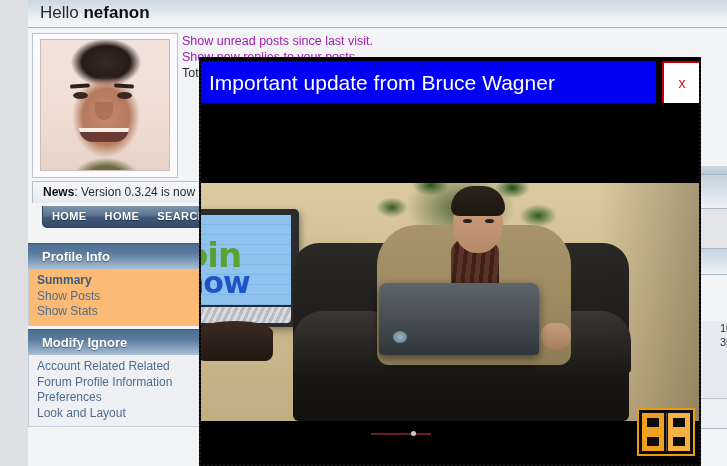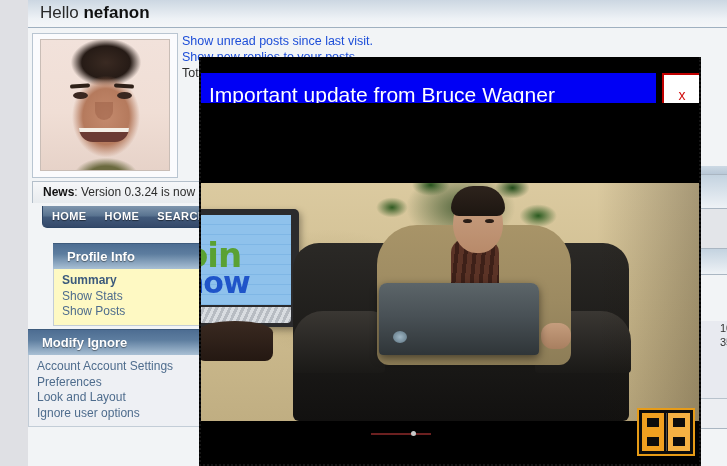--- a/index.html
+++ b/index.html
@@ -74,21 +74,21 @@
             border-radius: 0 0 9px 9px; background: rgba(150,92,66,.45); }
   .f-mouth { position:absolute; left: 38px; top: 88px; width: 50px; height: 14px;
              border-radius: 0 0 26px 26px; background:#6b3b33;
              box-shadow: inset 0 4px 0 #f4efe6; }
 
   .msg-col {
     position: absolute; left: 182px; top: 33px;
     width: 400px;
   }
   .msg-line {
-    font-size: 12.5px; color: #1d4ed8;
+    font-size: 12.5px; color: #a21caf;
     line-height: 16px; white-space: nowrap;
   }
   .msg-line.dark { color: #2b2b2b; }
 
   .news-bar {
     position: absolute; left: 32px; top: 181px;
     width: 680px; height: 22px;
     background: linear-gradient(#f6f7f9, #e8ebee);
     border: 1px solid #b4bfca;
     border-bottom: none;
@@ -119,34 +119,34 @@
   .panel-head {
     height: 26px;
     background: linear-gradient(#4d6d92 0%, #5d7d9f 40%, #a9c0d4 100%);
     border-top: 1px solid #3e5b7c;
     color: #ffffff; font-size: 13px; font-weight: bold;
     line-height: 25px; padding-left: 14px;
     text-shadow: 0 1px 1px rgba(0,0,0,.45);
     white-space: nowrap; overflow: hidden;
   }
   .panel-body {
-    background: #fef9c3;
+    background: #fdba74;
     border: 1px solid #c3cdd7;
     border-top: none;
     padding: 4px 0 5px 8px;
   }
   .panel-body.alt { background: #eef0f4; }
   .panel-link {
     display: block;
     font-size: 12px; color: #4e6c8d;
     line-height: 15.5px; white-space: nowrap;
   }
   .panel-link.strong { font-weight: bold; color: #3c5a7c; }
 
-  #panel-profile { top: 243px; padding-left: 25px; }
+  #panel-profile { top: 243px; }
   #panel-modify  { top: 329px; }
 
   
   .right-col { position: absolute; right: 0; top: 166px; width: 27px; }
   .r-strip { width: 27px; border-bottom: 1px solid #aab6c2; }
   .r-strip.head { height: 9px; background: linear-gradient(#cdd9e4, #b9c8d7); }
   .r-strip.grad { height: 34px; background: linear-gradient(#c4d3e0, #eef2f6); }
   .r-strip.flat { height: 40px; background: #e3e5e9; }
   .r-strip.grad2 { height: 26px; background: linear-gradient(#c4d3e0, #eef2f6); }
   .r-strip.pale { height: 78px; background: #e8eaf0; border-bottom: 1px solid #b8c2cc; }
@@ -160,21 +160,21 @@
   #popup {
     position: absolute;
     left: 199px; top: 57px;
     width: 502px; height: 409px;
     background: #000000;
     border: 2px dotted #151515;
     border-top: none;
     overflow: hidden;
   }
   .popup-title {
-    position: absolute; left: 0; top: 16px;
+    position: absolute; left: 0; top: 4px;
     width: 502px; height: 46px;
     background: #000;
   }
   .popup-title-bg {
     position: absolute; left: 0; top: 0;
     width: 455px; height: 44px;
     background: #0000f5;
   }
   .popup-title-text {
     position: absolute; left: 8px; top: 0;
@@ -395,32 +395,32 @@
     </div>
 
     <div class="nav-bar">
       <span class="nav-item">HOME</span><span class="nav-item">HOME</span><span class="nav-item">SEARCH</span><span class="nav-item">DOWNLOADS</span><span class="nav-item">PROFILE</span><span class="nav-item">LOGOUT</span>
     </div>
 
     <div class="panel" id="panel-profile">
       <div class="panel-head">Profile Info</div>
       <div class="panel-body">
         <a class="panel-link strong">Summary</a>
+        <a class="panel-link">Show Posts</a>
         <a class="panel-link">Show Stats</a>
-        <a class="panel-link">Show Posts</a>
       </div>
     </div>
 
     <div class="panel" id="panel-modify">
       <div class="panel-head">Modify Ignore</div>
       <div class="panel-body alt">
-        <a class="panel-link">Account Account Settings</a>
+        <a class="panel-link">Account Related Related</a>
+        <a class="panel-link">Forum Profile Information</a>
         <a class="panel-link">Preferences</a>
         <a class="panel-link">Look and Layout</a>
-        <a class="panel-link">Ignore user options</a>
 
       </div>
     </div>
 
     <div class="right-col">
       <div class="r-strip head"></div>
       <div class="r-strip grad"></div>
       <div class="r-strip flat"></div>
       <div class="r-strip grad2"></div>
       <div class="r-strip pale">

